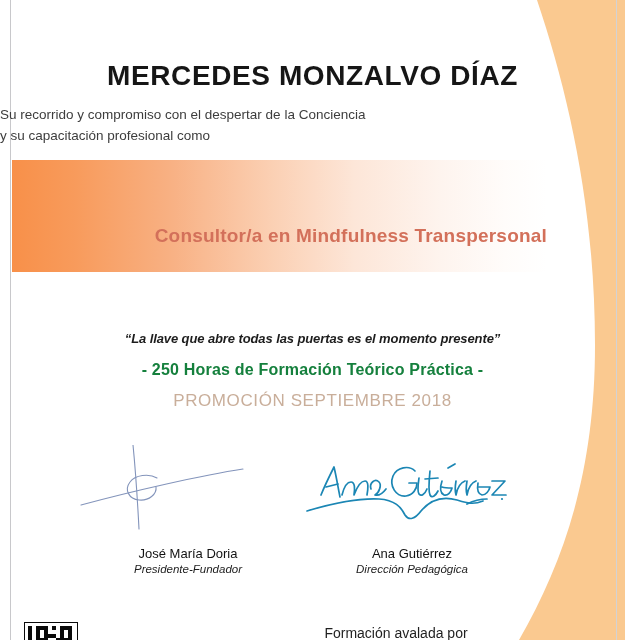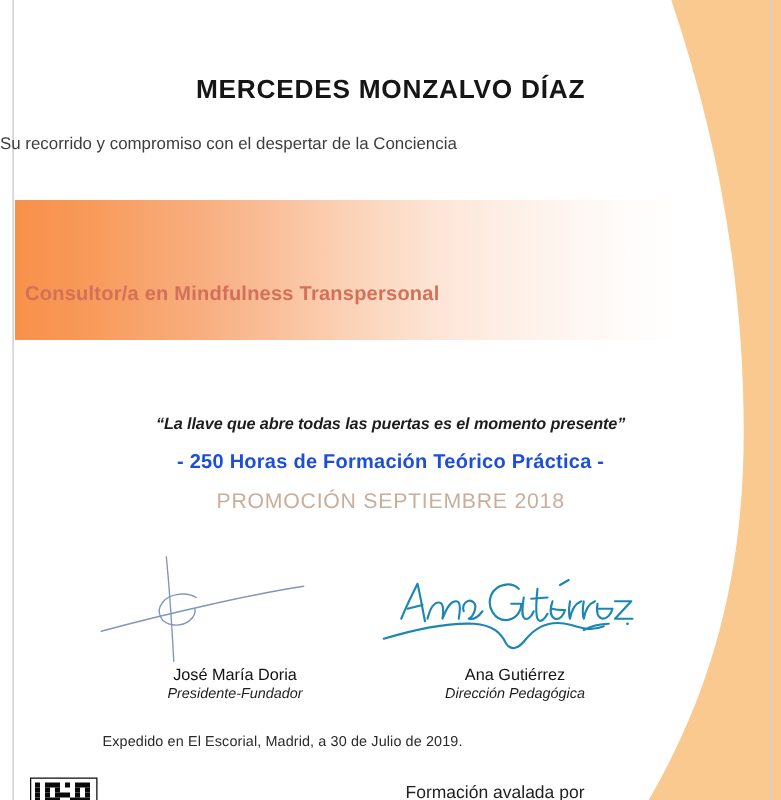--- a/index.html
+++ b/index.html
@@ -60,21 +60,21 @@
     font-size: 14.5px;
     color: #5d5d5d;
     letter-spacing: 0.4px;
   }
   .awardee-name {
     position: absolute;
     top: 60px;
     left: 0;
     width: 625px;
     text-align: center;
-    font-size: 21px;
+    font-size: 28px;
     font-weight: bold;
     color: #161616;
     letter-spacing: 0.6px;
   }
   .subtitle-block {
     position: absolute;
     top: 104px;
     left: 0;
     width: 625px;
     font-size: 13.5px;
@@ -97,22 +97,22 @@
         #fbcfb2 48%,
         #fde6d8 64%,
         #fef4ee 80%,
         #fffcfa 92%,
         #ffffff 100%);
     display: flex;
     align-items: center;
   }
   .award-title {
     width: 100%;
-    text-align: left;
-    font-size: 16px;
+    text-align: right;
+    font-size: 19px;
     font-weight: bold;
     color: #d3705a;
     letter-spacing: 0.2px;
     padding-left: 8px;
     box-sizing: border-box;
     margin-top: 39px;
   }
 
   
   .quote-line {
@@ -128,21 +128,21 @@
     letter-spacing: -0.1px;
   }
   .hours-line {
     position: absolute;
     top: 361px;
     left: 0;
     width: 625px;
     text-align: center;
     font-size: 16px;
     font-weight: bold;
-    color: #1d4ed8;
+    color: #15803d;
     letter-spacing: 0.2px;
   }
   .promotion-line {
     position: absolute;
     top: 391px;
     left: 0;
     width: 625px;
     text-align: center;
     font-size: 17px;
     color: #c9ae9a;
@@ -160,21 +160,21 @@
 
   .sig-mark {
     height: 85px;
     width: 230px;
     display: block;
   }
   .sig-name {
     text-align: center;
     font-size: 13px;
     color: #121212;
-    margin-top: 2px;
+    margin-top: 16px;
   }
   .sig-role {
     text-align: center;
     font-size: 11.5px;
     color: #1c1c1c;
     margin-top: 2px;
     font-style: italic;
   }
 
   
@@ -232,20 +232,21 @@
   </svg>
 
   <div class="frame-rule-left"></div>
   <div class="frame-rule-right"></div>
 
 
   <div class="awardee-name">MERCEDES MONZALVO DÍAZ</div>
 
   <div class="subtitle-block">
     <div>Su recorrido y compromiso con el despertar de la Conciencia</div>
+    <div>y su capacitación profesional como</div>
   </div>
 
   <div class="award-banner">
     <div class="award-title">Consultor/a en Mindfulness Transpersonal</div>
   </div>
 
   <div class="quote-line">“La llave que abre todas las puertas es el momento presente”</div>
 
   <div class="hours-line">- 250 Horas de Formación Teórico Práctica -</div>
 
@@ -293,21 +294,20 @@
                  C 112,76 118,74 124,66 C 134,54 146,51 160,55
                  C 170,58 176,60 186,56"></path>
         <path d="M 170,59 C 176,56 182,54 190,54"></path>
       </g>
       <circle cx="205" cy="54" r="1.1" fill="#1b86b4" stroke="none"></circle>
     </svg>
     <div class="sig-name">Ana Gutiérrez</div>
     <div class="sig-role">Dirección Pedagógica</div>
   </div>
 
-  <div class="issue-line">Expedido en El Escorial, Madrid, a 30  de Julio de 2019.</div>
 
   <div class="endorsement-line">Formación avalada por</div>
 
   <div class="qr-code">
     <div class="qr-grid">
         <i class="on"></i>
         <i></i>
         <i class="on"></i>
         <i class="on"></i>
         <i class="on"></i>

